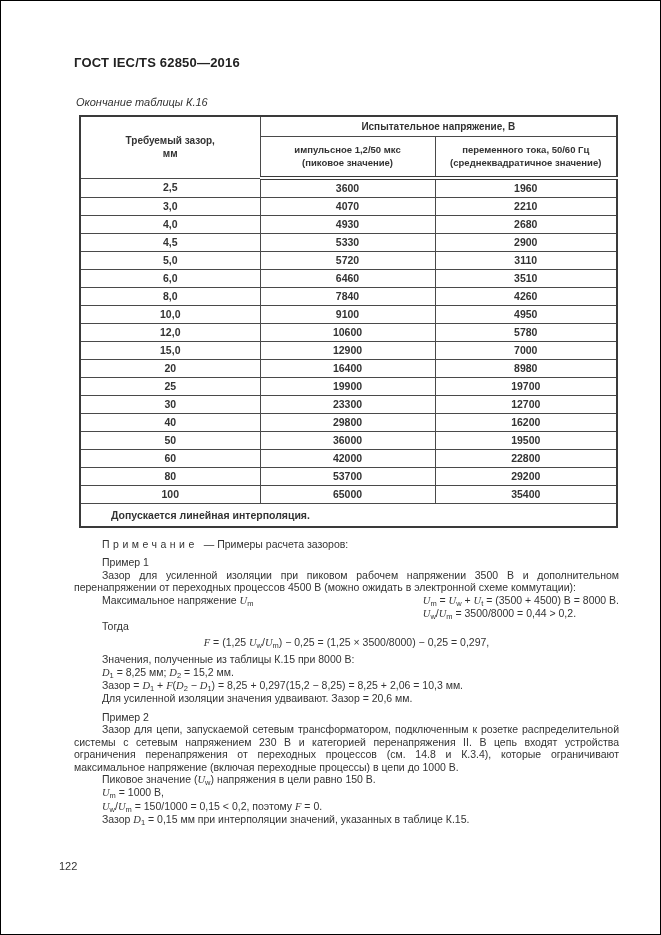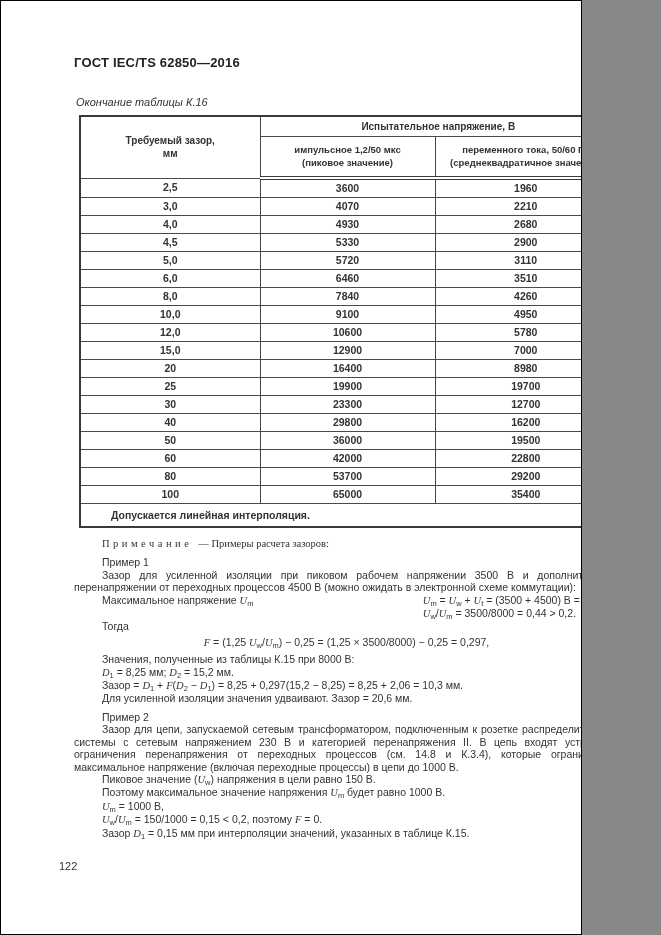--- a/index.html
+++ b/index.html
@@ -1,18 +1,18 @@
 <!DOCTYPE html>
 <html lang="ru"><head>
 <meta charset="utf-8">
 <style>
   html,body{margin:0;padding:0;background:#888;}
   .page{
     position:relative;
-    width:582px;height:935px;
+    width:661px;height:935px;
     box-sizing:border-box;
     background:#fff;
     border:1px solid #000;
     font-family:"Liberation Sans",sans-serif;
     color:#2e2e2e;
     overflow:hidden;
   }
   .content{padding:54px 43px 0 73px;}
   .doc-header{
     font-size:13px;font-weight:bold;letter-spacing:.2px;color:#222;
@@ -34,21 +34,21 @@
   }
   table.gost{border:2px solid #3a3a3a;}
   col.c1{width:180px;} col.c2{width:175px;} col.c3{width:182px;}
   th.span-head{font-size:10px;padding:4px 2px;text-align:center;}
   th.sub-head{font-size:9.5px;line-height:12.5px;padding:7px 4px;text-align:center;white-space:pre-line;}
   th.gap-head{font-size:10px;line-height:13px;text-align:center;white-space:pre-line;}
   thead tr.subrow th{border-bottom:4px double #3a3a3a;}
   tbody td{font-size:10.5px;line-height:13px;padding:2px 4px;text-align:center;}
   tfoot td{font-size:10.5px;padding:5px 4px 5px 30px;text-align:left;}
   .notes{margin-top:10px;width:545px;font-size:10.5px;line-height:12.4px;color:#333;}
-  .note-head{margin-top:0;font-family:Liberation Serif, serif;}
+  .note-head{margin-top:0;}
   .note-label{letter-spacing:3.5px;}
   .note-rest{margin-left:6px;}
   .ex-title{margin-top:6px;}
   .para{text-align:justify;text-indent:28px;}
   .ind{margin-left:28px;}
   .calc-row{display:flex;justify-content:space-between;}
   .calc-label{margin-left:28px;width:172px;flex:none;}
   .calc-formulas{flex:none;}
   .centered-formula{text-align:center;margin:3px 0 4px 0;}
   .page-number{position:absolute;left:58px;bottom:62px;font-size:11px;color:#333;}
@@ -204,21 +204,20 @@
 
       <div class="ind">Значения, полученные из таблицы К.15 при 8000 В:</div>
       <div class="ind"><i>D</i><sub>1</sub> = 8,25 мм; <i>D</i><sub>2</sub> = 15,2 мм.</div>
       <div class="ind">Зазор = <i>D</i><sub>1</sub> + <i>F</i>(<i>D</i><sub>2</sub> − <i>D</i><sub>1</sub>) = 8,25 + 0,297(15,2 − 8,25) = 8,25 + 2,06 = 10,3 мм.</div>
       <div class="ind">Для усиленной изоляции значения удваивают. Зазор = 20,6 мм.</div>
 
       <div class="ex-title ind">Пример 2</div>
       <div class="para">Зазор для цепи, запускаемой сетевым трансформатором, подключенным к розетке распределительной системы с сетевым напряжением 230 В и категорией перенапряжения II. В цепь входят устройства ограничения перенапряжения от переходных процессов (см. 14.8 и К.3.4), которые ограничивают максимальное напряжение (включая переходные процессы) в цепи до 1000 В.</div>
 
       <div class="ind">Пиковое значение (<i>U</i><sub>w</sub>) напряжения в цели равно 150 В.</div>
-      <div class="ind">Поэтому максимальное значение напряжения <i>U</i><sub>m</sub> будет равно 1000 В.</div>
       <div class="ind"><i>U</i><sub>m</sub> = 1000 В,</div>
       <div class="ind"><i>U</i><sub>w</sub>/<i>U</i><sub>m</sub> = 150/1000 = 0,15 &lt; 0,2, поэтому <i>F</i> = 0.</div>
       <div class="ind">Зазор <i>D</i><sub>1</sub> = 0,15 мм при интерполяции значений, указанных в таблице К.15.</div>
     </div>
 
   </div>
 
   <div class="page-number">122</div>
 </div>
 

